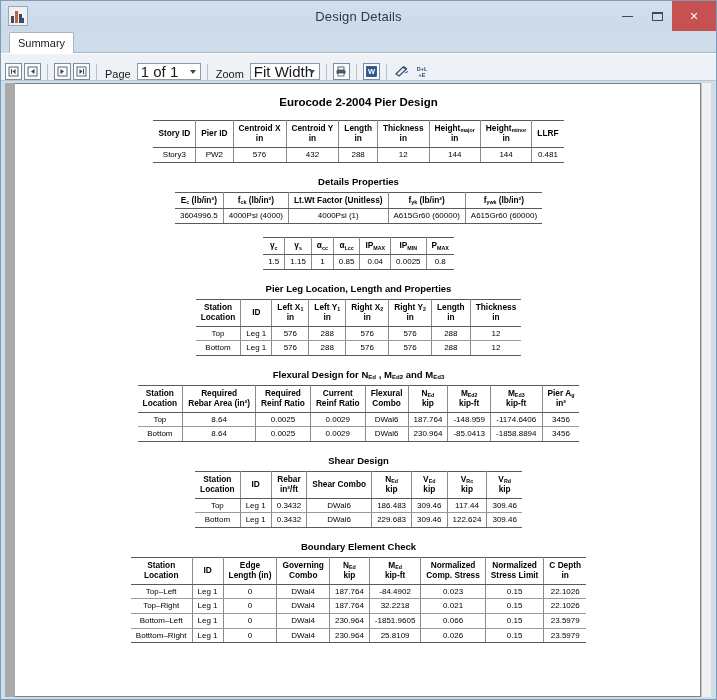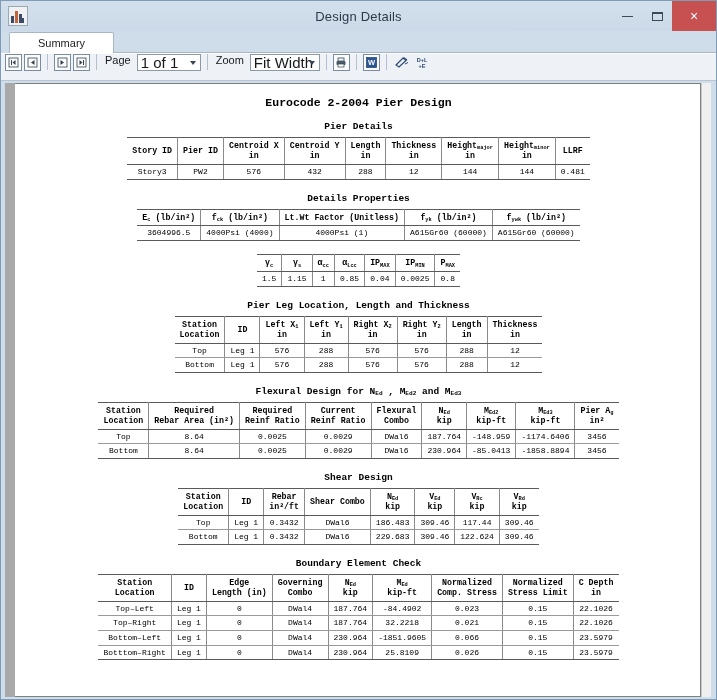--- a/index.html
+++ b/index.html
@@ -91,21 +91,21 @@
   .tabstrip {
     height: 22px;
     padding-left: 8px;
     display: flex;
     align-items: flex-end;
     background: transparent;
     flex: 0 0 auto;
   }
   .tab {
     height: 20px;
-    padding: 0 28px;
+    padding: 0 8px;
     font-size: 11px;
     color: #1d1d1d;
     background: #ffffff;
     border: 1px solid #a6b6c6;
     border-bottom: none;
     display: flex;
     align-items: center;
     border-radius: 2px 2px 0 0;
   }
   .tab-filler {
@@ -114,21 +114,21 @@
     border-bottom: 1px solid #a6b6c6;
   }
 
   
   .toolbar {
     height: 26px;
     background: #eef2f6;
     border-top: 1px solid #ffffff;
     border-bottom: 1px solid #b9c6d2;
     display: flex;
-    align-items: flex-start;
+    align-items: flex-end;
     padding: 0 4px;
     gap: 2px;
     flex: 0 0 auto;
   }
   .tb-btn {
     width: 17px; height: 17px;
     border: 1px solid #7b8c9c;
     background: #fbfcfd;
     display: flex;
     align-items: center;
@@ -203,21 +203,21 @@
   .vscroll-right {
     width: 9px;
     background: #f0f0f0;
     border-left: 1px solid #c9c9c9;
     flex: 0 0 auto;
     margin-right: 5px;
   }
 
   .page {
     padding: 12px 16px 0 18px;
-    font-family: Liberation Mono, monospace;
+    font-family: Liberation Sans, sans-serif;
     color: #000000;
   }
 
   .doc-title {
     text-align: center;
     font-size: 11.5px;
     font-weight: bold;
     margin: 0 0 12px 0;
   }
   .sec-title {
@@ -377,21 +377,20 @@
     </div>
   </div>
 
   <div class="viewport">
     <div class="vscroll-left"></div>
     <div class="page-area">
       <div class="page">
         <div class="doc-title">Eurocode 2-2004  Pier Design</div>
         <div id="sections">
             <div class="sec-block">
-              <div class="sec-title">Pier Details</div>
               <table class="rpt">
                 <thead>
                   <tr>
                     <th>Story ID</th>
                     <th>Pier ID</th>
                     <th>Centroid X<br>in</th>
                     <th>Centroid Y<br>in</th>
                     <th>Length<br>in</th>
                     <th>Thickness<br>in</th>
                     <th>Height<sub>major</sub><br>in</th>
@@ -457,21 +456,21 @@
                     <td>1</td>
                     <td>0.85</td>
                     <td>0.04</td>
                     <td>0.0025</td>
                     <td>0.8</td>
                   </tr>
                 </tbody>
               </table>
             </div>
             <div class="sec-block">
-              <div class="sec-title">Pier Leg Location, Length and Thickness</div>
+              <div class="sec-title">Pier Leg Location, Length and Properties</div>
               <table class="rpt">
                 <thead>
                   <tr>
                     <th>Station<br>Location</th>
                     <th>ID</th>
                     <th>Left X<sub>1</sub><br>in</th>
                     <th>Left Y<sub>1</sub><br>in</th>
                     <th>Right X<sub>2</sub><br>in</th>
                     <th>Right Y<sub>2</sub><br>in</th>
                     <th>Length<br>in</th>

